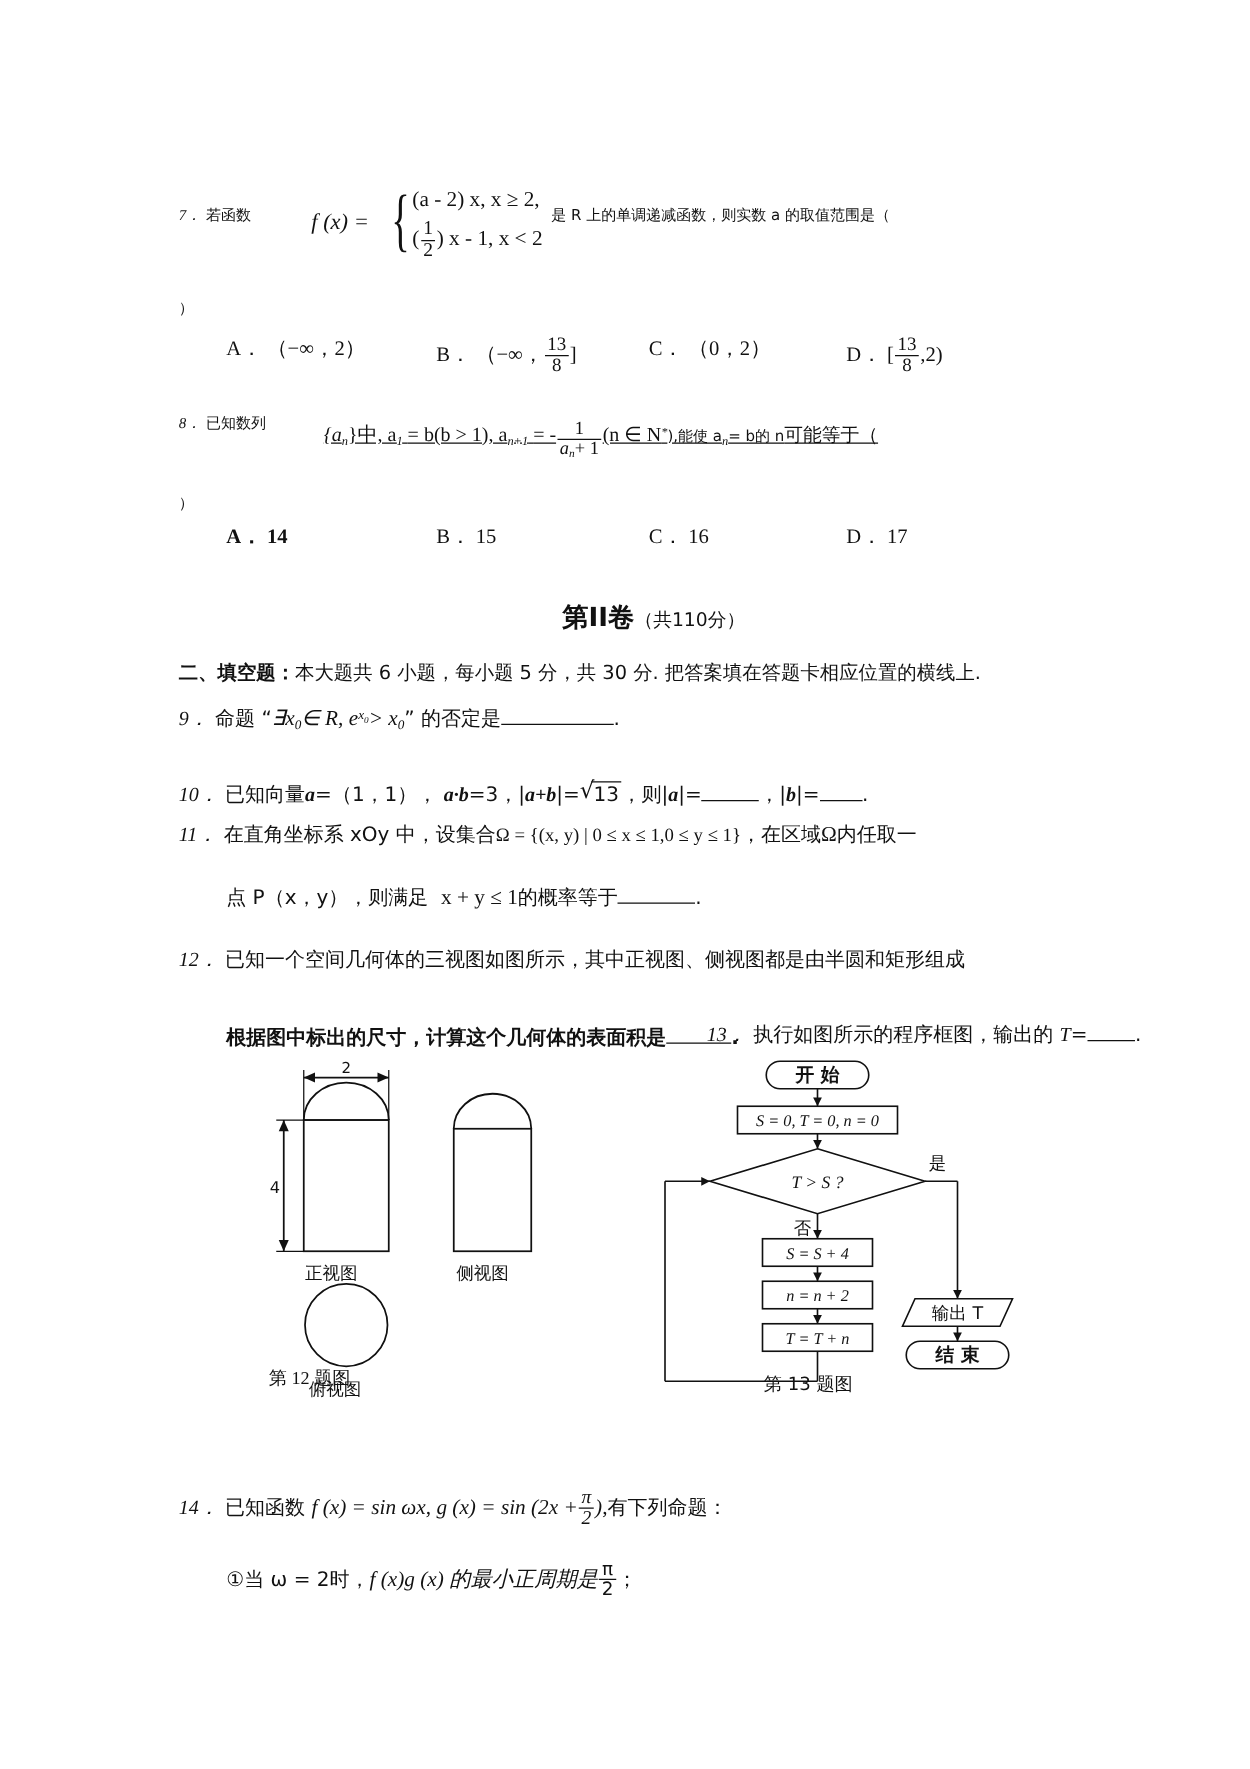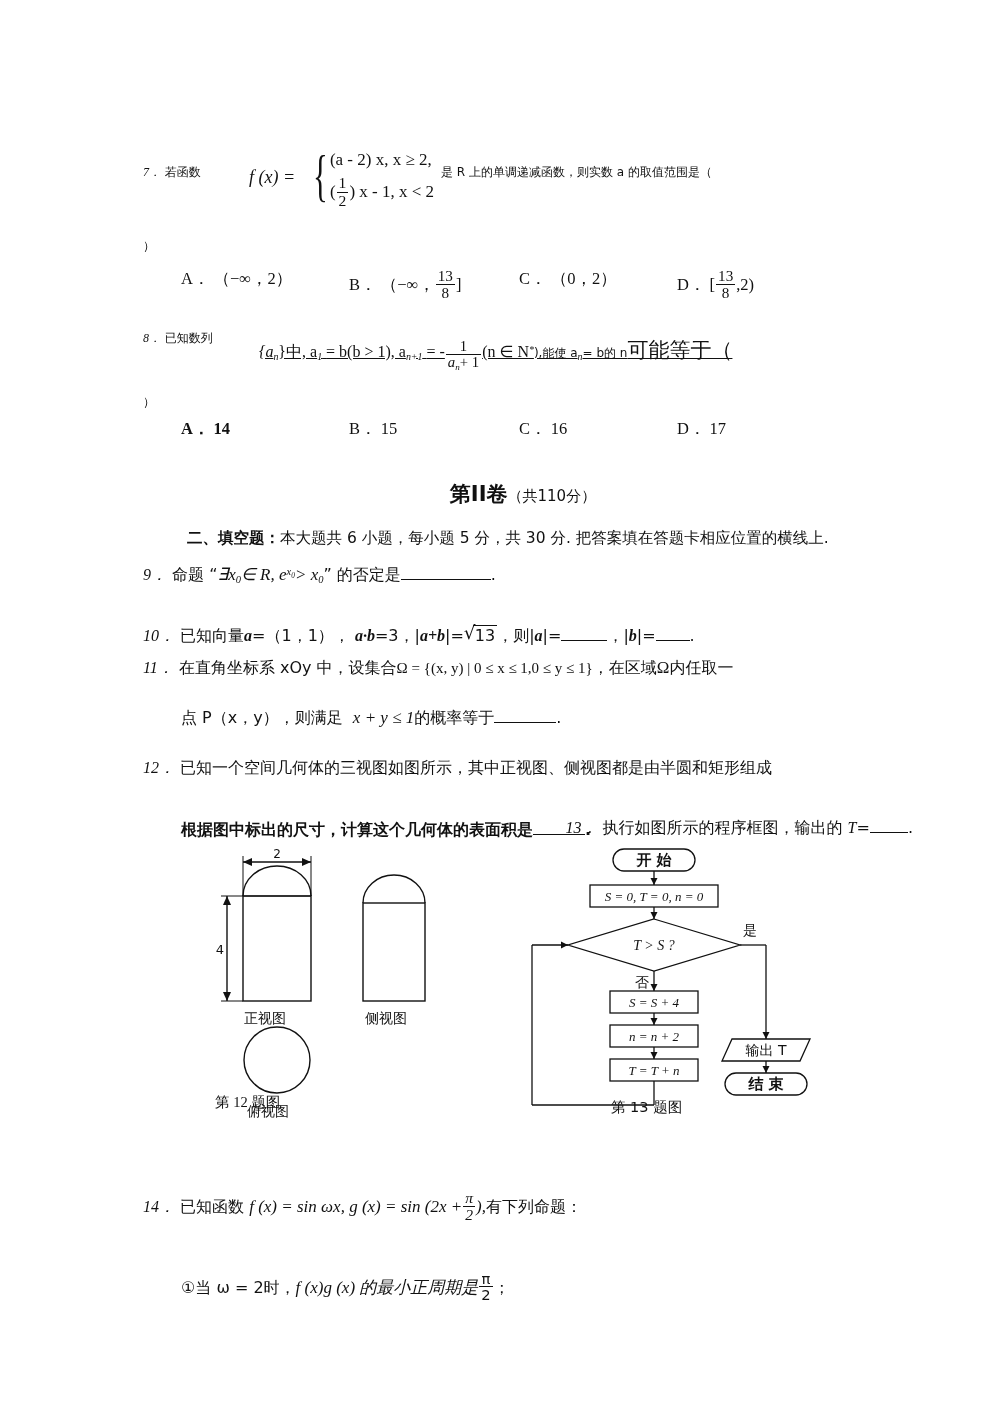--- a/index.html
+++ b/index.html
@@ -123,33 +123,33 @@
     font-family: "DejaVu Sans", sans-serif;
     font-size: 15px;
   }
   #sec2-note {
     position: absolute;
     left: 0; top: 388px;
     width: 770px;
     font-family: "DejaVu Sans", sans-serif;
     font-size: 15.5px;
   }
-  #sec2-note b { font-weight: bold; margin-left: 44px; }
+  #sec2-note b { font-weight: bold; }
 
   
   .fq { position: absolute; left: 0; width: 770px; font-size: 16px; }
   #q9  { top: 424px; }
   #q10 { top: 484px; }
   #q11 { top: 518px; }
   #q11b{ top: 568px; left: 38px; }
   #q12 { top: 618px; }
   #q12b{ top: 680px; left: 38px; font-weight: bold; }
   #q13 { top: 678px; text-align: right; }
   #q14 { top: 1050px; }
-  #q14b{ top: 1108px; left: 38px; margin-top: 23px; }
+  #q14b{ top: 1108px; left: 38px; }
 
   .blank { display: inline-block; border-bottom: 1px solid #111; }
   .b1 { width: 90px; }
   .b2 { width: 46px; }
   .b3 { width: 34px; }
   .b4 { width: 62px; }
   .b5 { width: 52px; }
   .b6 { width: 38px; }
 
   
@@ -229,21 +229,21 @@
 
   <div id="q8">
     <div id="q8-lead" class="cn">
       <span class="mi">8．</span>
       <span>已知数列</span>
     </div>
 
     <div id="q8-math" class="mathline">
       <span class="mi">{a</span><sub class="s">n</sub><span>}中, a</span><sub class="s">1</sub>
       <span>= b(b &gt; 1), a</span><sub class="s">n+1</sub>
-      <span>= -</span><span class="frac" style="vertical-align:-0.7em"><span class="num">1</span><span class="den"><span class="mi">a</span><sub class="s">n</sub><span>+ 1</span></span></span><span>(n ∈ N</span><sup class="s">*</sup><span class="cn">),能使 a</span><sub class="s">n</sub><span class="cn">= b的 n</span><span class="cn" style="font-size:21px">可能等于（</span>
+      <span>= -</span><span class="frac" style="vertical-align:-0.7em"><span class="num">1</span><span class="den"><span class="mi">a</span><sub class="s">n</sub><span>+ 1</span></span></span><span>(n ∈ N</span><sup class="s">*</sup><span class="cn">),能使 a</span><sub class="s">n</sub><span class="cn">= b的 n</span><span class="cn" style="font-size:15px">可能等于（</span>
     </div>
 
     <div id="q8-paren2" class="cn">）</div>
 
     <div id="q8-opts" class="optrow">
       <span class="opt" style="left:0;font-weight:bold;">
         <span>A．</span>
         <span>14</span>
       </span>
       <span class="opt" style="left:168px;">
@@ -277,21 +277,21 @@
   <div id="q10" class="fq cn">
     <span class="mi">10．</span>
     <span>已知向量</span><b class="mi">a</b><span>=（1，1），</span>&nbsp;<b class="mi">a·b</b><span>=3，|</span><b class="mi">a+b</b><span>|=</span><span class="sqrt"><span>13</span></span><span>，则|</span><b class="mi">a</b><span>|=</span><span class="blank b2"></span><span>，|</span><b class="mi">b</b><span>|=</span><span class="blank b3"></span><span>.</span>
   </div>
 
   <div id="q11" class="fq cn">
     <span class="mi">11．</span>
     <span>在直角坐标系 xOy 中，设集合</span><span class="mathline" style="font-size:15px">Ω = {(x, y) | 0 ≤ x ≤ 1,0 ≤ y ≤ 1}</span><span>，在区域</span><span class="mathline">Ω</span><span>内任取一</span>
   </div>
   <div id="q11b" class="fq cn">
-    <span>点 P（x，y），则满足</span>&nbsp;&nbsp;<span class="mathline" style="font-style:italic">x + y ≤ 1</span><span>的概率等于</span><span class="blank b4"></span><span>.</span>
+    <span>点 P（x，y），则满足</span>&nbsp;&nbsp;<span class="mathline" style="">x + y ≤ 1</span><span>的概率等于</span><span class="blank b4"></span><span>.</span>
   </div>
 
   <div id="q12" class="fq cn">
     <span class="mi">12．</span>
     <span>已知一个空间几何体的三视图如图所示，其中正视图、侧视图都是由半圆和矩形组成</span>
   </div>
   <div id="q12b" class="fq cn">
     <span>根据图中标出的尺寸，计算这个几何体的表面积是</span><span class="blank b5"></span><span>.</span>
   </div>
 

